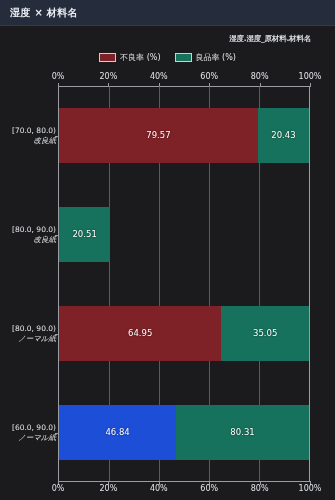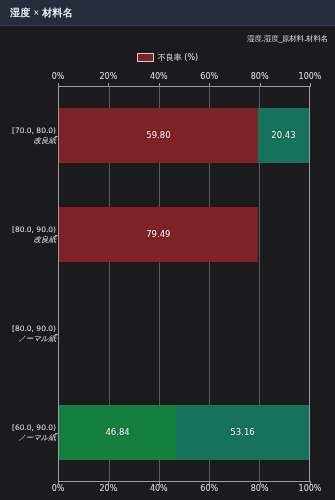--- a/index.html
+++ b/index.html
@@ -16,41 +16,40 @@
     position: relative;
   }
   
   .titlebar {
     height: 26px;
     background: #252d3d;
     border-bottom: 1px solid #31394a;
     display: flex; align-items: center;
     padding: 0 10px;
     flex: 0 0 26px;
-    font-family: Liberation Serif, serif;
   }
   .titlebar .title {
     color: #e9ecf1;
     font-size: 10px;
     font-weight: bold;
     letter-spacing: .3px;
     white-space: nowrap;
   }
   
   .chart-wrap {
     flex: 1 1 auto;
     position: relative;
     background: #1b1b1d;
   }
   .subtitle {
     position: absolute;
-    top: 8px; right: 7px;
+    top: 8px; right: 24px;
     color: #d8dbe0;
     font-size: 7.5px;
-    font-weight: normal;
+    font-weight: bold;
     white-space: nowrap;
     letter-spacing: -0.2px;
   }
   .legend {
     position: absolute;
     top: 26px; left: 0; right: 0;
     display: flex;
     justify-content: center;
     align-items: center;
     gap: 14px;
@@ -176,20 +175,24 @@
 
   <div class="chart-wrap">
 
     <div class="subtitle">湿度.湿度_原材料.材料名</div>
 
     <div class="legend" id="legend">
         <div class="legend-item">
           <span class="legend-swatch" style="background: rgb(127, 34, 40);"></span>
           <span class="legend-label">不良率 (%)</span>
         </div>
+        <div class="legend-item">
+          <span class="legend-swatch" style="background: rgb(22, 114, 92);"></span>
+          <span class="legend-label">良品率 (%)</span>
+        </div>
       </div>
 
     <div class="axis-row top" id="xlabels-top">
         <span class="tick-label" style="left: calc(0% + 58px);">0%</span>
         <span class="tick-label" style="left: calc(20% + 41.4px);">20%</span>
         <span class="tick-label" style="left: calc(40% + 24.8px);">40%</span>
         <span class="tick-label" style="left: calc(60% + 8.2px);">60%</span>
         <span class="tick-label" style="left: calc(80% - 8.4px);">80%</span>
         <span class="tick-label" style="left: calc(100% - 25px);">100%</span>
       </div>
@@ -208,49 +211,57 @@
           <div class="gridline" style="left: calc(40%);"></div>
           <div class="gridline" style="left: calc(60%);"></div>
           <div class="gridline" style="left: calc(80%);"></div>
         </div>
       <div class="rows" id="rows">
           <div class="row">
             <div class="cat-label"><span>[70.0, 80.0)</span><span class="l2">改良紙</span></div>
             <span class="ytick"></span>
             <div class="bars">
               <div class="seg" style="background: rgb(127, 34, 40); width: 79.57%;">
-                <span class="val">59.80</span>
+                <span class="val">79.57</span>
               </div>
               <div class="seg" style="background: rgb(22, 114, 92); width: 20.43%;">
                 <span class="val">20.43</span>
               </div>
             </div>
           </div>
           <div class="row">
             <div class="cat-label"><span>[80.0, 90.0)</span><span class="l2">改良紙</span></div>
             <span class="ytick"></span>
             <div class="bars">
-              <div class="seg" style="background: rgb(127, 34, 40); width: 79.49%;">
-                <span class="val">79.49</span>
+              <div class="seg" style="background: rgb(22, 114, 92); width: 20.51%;">
+                <span class="val">20.51</span>
               </div>
             </div>
           </div>
           <div class="row">
             <div class="cat-label"><span>[80.0, 90.0)</span><span class="l2">ノーマル紙</span></div>
             <span class="ytick"></span>
+            <div class="bars">
+              <div class="seg" style="background: rgb(127, 34, 40); width: 64.95%;">
+                <span class="val">64.95</span>
+              </div>
+              <div class="seg" style="background: rgb(22, 114, 92); width: 35.05%;">
+                <span class="val">35.05</span>
+              </div>
+            </div>
           </div>
           <div class="row">
             <div class="cat-label"><span>[60.0, 90.0)</span><span class="l2">ノーマル紙</span></div>
             <span class="ytick"></span>
             <div class="bars">
-              <div class="seg" style="background: #15803d; width: 46.84%; align-items: center;">
+              <div class="seg" style="background: #1d4ed8; width: 46.84%; align-items: center;">
                 <span class="val">46.84</span>
               </div>
               <div class="seg" style="background: rgb(22, 114, 92); width: 53.16%;">
-                <span class="val">53.16</span>
+                <span class="val">80.31</span>
               </div>
             </div>
           </div>
         </div>
     </div>
 
     <div class="axis-line bottom" id="axisline-bottom">
         <span class="tickmark" style="left: calc(0%); top: 0px;"></span>
         <span class="tickmark" style="left: calc(20%); top: 0px;"></span>
         <span class="tickmark" style="left: calc(40%); top: 0px;"></span>

